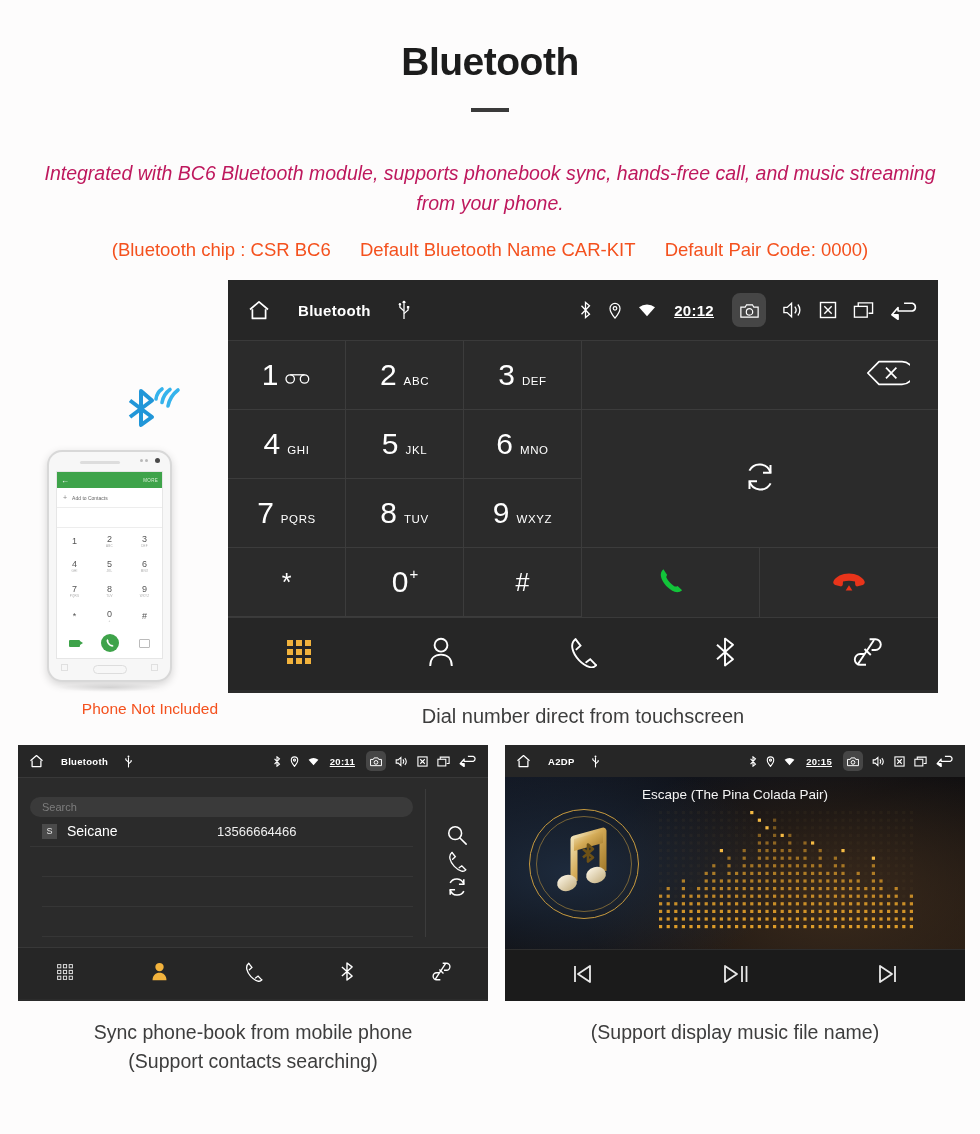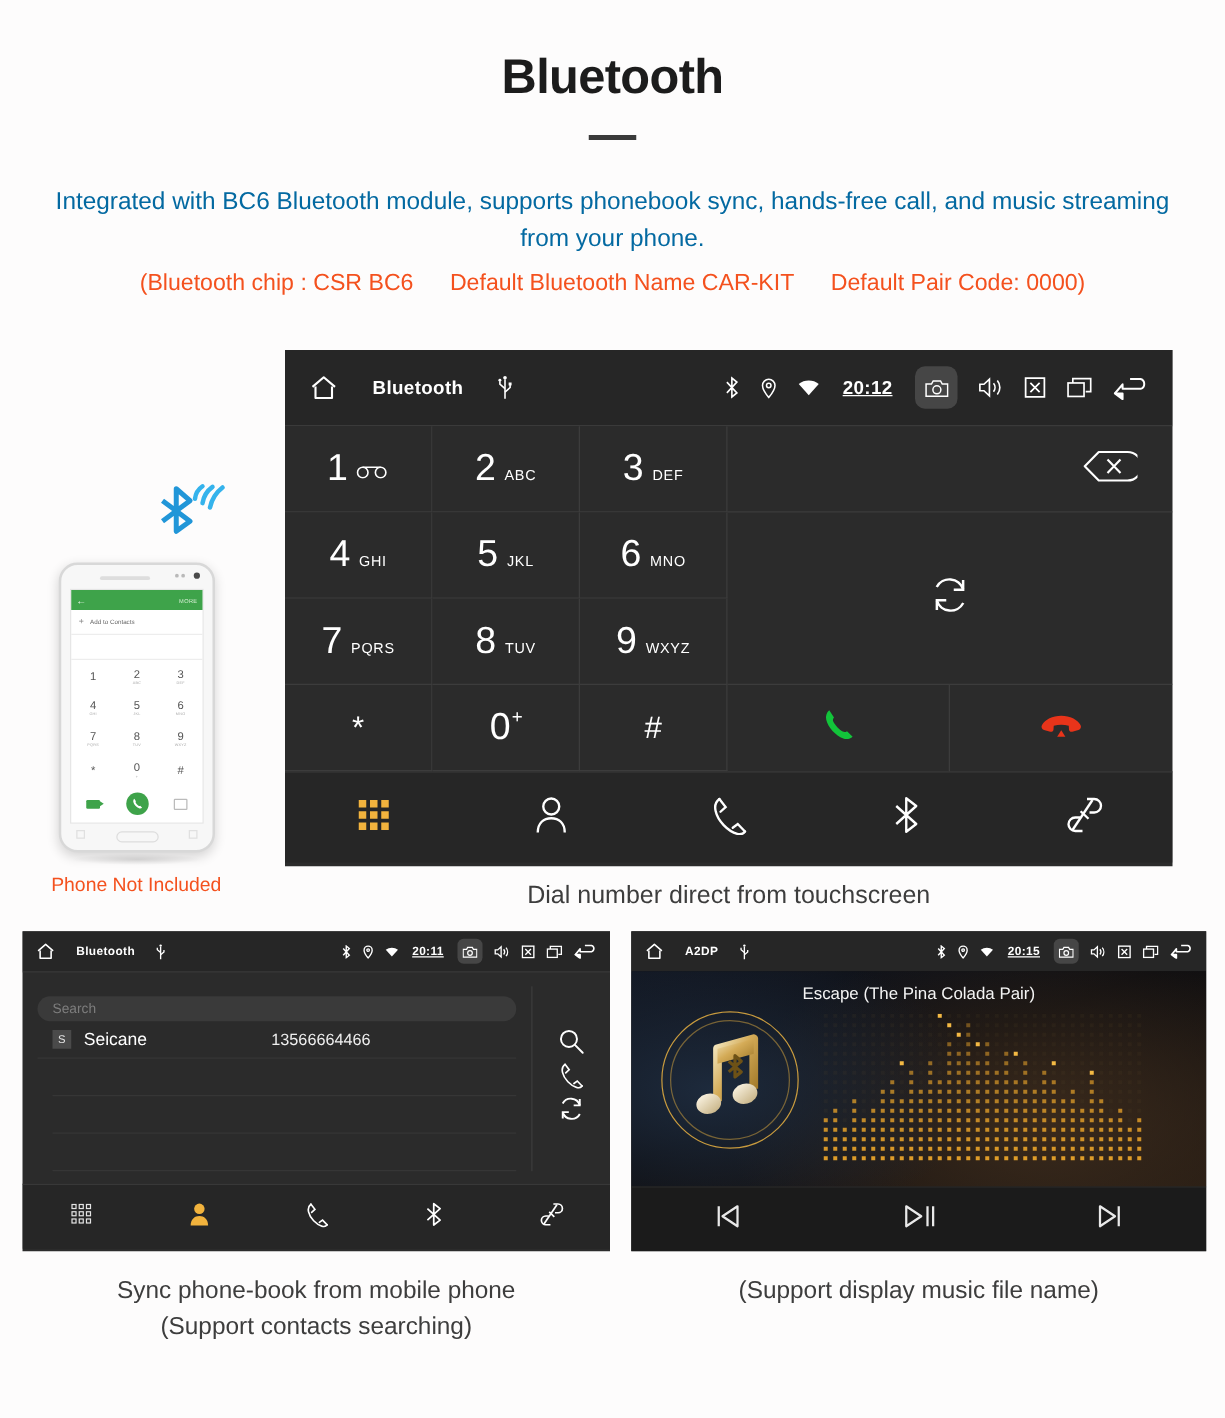--- a/index.html
+++ b/index.html
@@ -21,25 +21,26 @@
     padding-top: 40px;
   }
   .title-rule {
     width: 38px; height: 4px;
     background: #3a3a3a;
     margin: 24px auto 0;
   }
   .desc {
     text-align: center;
     font-size: 19.5px;
-    color: #0369a1;
+    color: #be185d;
     line-height: 1.55;
     padding-top: 34px;
     max-width: 900px;
-    margin: 0 auto;
+    margin: 12px auto;
+    font-style: italic;
   }
   .desc-accent {
     text-align: center;
     font-size: 18.5px;
     color: #f4511e;
     padding-top: 9px;
   }
   .desc-accent .seg { display: inline-block; padding: 0 12px; }
 
   
@@ -137,21 +138,21 @@
   .ps-callbtn { width:18px;height:18px;border-radius:50%;background:#3ea34a; display:flex;align-items:center;justify-content:center; }
   .ps-vid { width:11px;height:7px;background:#3ea34a; border-radius:1px; position:relative; }
   .ps-vid:after { content:""; position:absolute; right:-3px; top:1px; border-left:3px solid #3ea34a; border-top:2.5px solid transparent; border-bottom:2.5px solid transparent; }
   .ps-kb { width:11px;height:9px;border:1px solid #bbb; border-radius:1px; }
   .phone-home { width:34px;height:9px;border:1.5px solid #ddd;border-radius:5px;margin: 5px auto 0; }
   .phone-nav { position:absolute; bottom:8px; left:0; right:0; display:flex; align-items:center; justify-content:space-between; padding:0 14px; }
   .pn-sq { width:7px;height:7px;border:1px solid #e0e0e0; }
   .phone-shadow { position:absolute; bottom:-10px; left:10px; width:105px; height:9px; background:radial-gradient(ellipse at center, rgba(0,0,0,.13), rgba(0,0,0,0) 70%); }
   .bt-signal { position:absolute; left:122px; top:385px; width:60px; height:52px; }
   .phone-caption {
-    position:absolute; left:0; top:700px; width:218px; text-align:center;
+    position:absolute; left:0; top:700px; width:218px; text-align:right;
     color:#f4511e; font-size:15.5px;
   }
 
   
   .cap-main {
     position:absolute; left:228px; top:705px; width:710px;
     text-align:center; font-size:20px; color:#3d3d3d;
   }
   .cap-bottom {
     position:absolute; top:1018px; text-align:center;

